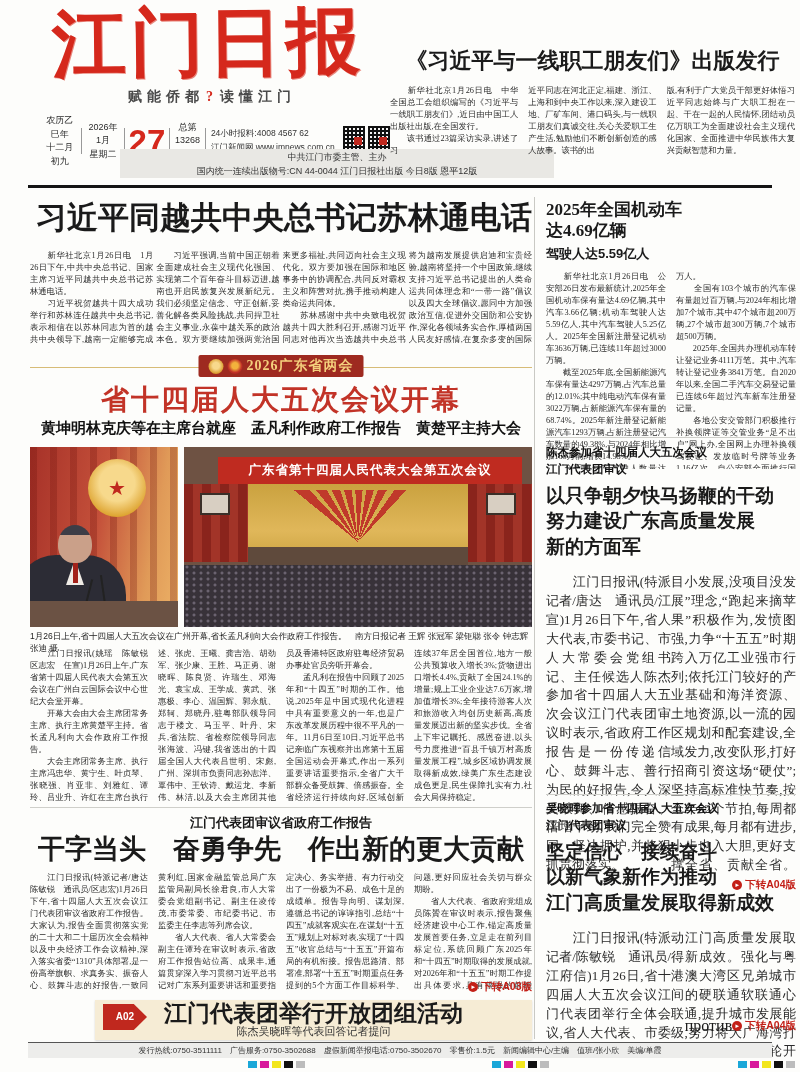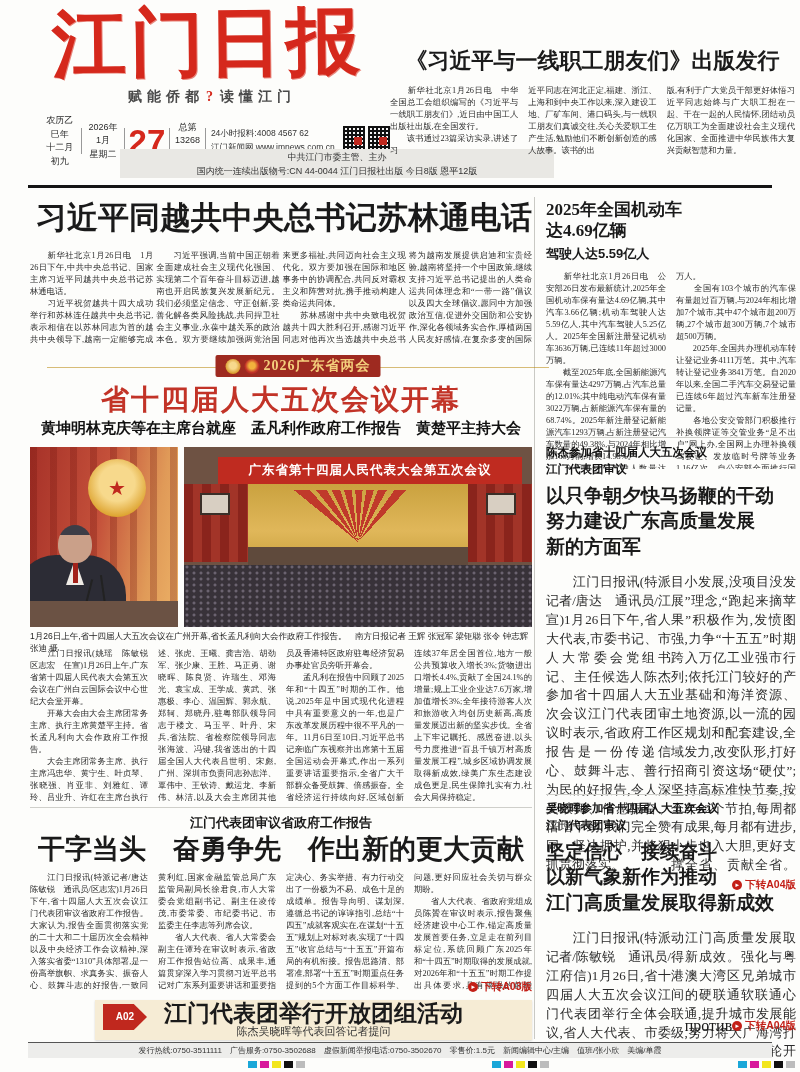--- a/index.html
+++ b/index.html
@@ -59,21 +59,21 @@
   .jump-ic{width:10px;height:10px;border-radius:50%;background:#c31f17;color:#fff;font-size:7px;
            line-height:10px;text-align:center;margin-right:3px;font-family:"Liberation Sans",sans-serif;}
   .jump-tx{color:#c31f17;font-weight:bold;font-size:10.5px;font-family:"Liberation Sans",sans-serif;}
   .chenjie{left:546px;top:444px;width:250px;}
   .chenjie .rbody{height:300px;}
   .hdiv-r2{left:546px;top:794px;width:250px;height:1px;background:#cfcfca;}
   .wuxh{left:546px;top:800px;width:250px;}
   .wuxh .rbody{height:128px;}
 
   
-  .badge-row{left:47px;top:355px;width:502px;height:24px;}
+  .badge-row{left:30px;top:355px;width:502px;height:24px;}
   .badge-line{position:absolute;left:0;top:12px;width:100%;height:1px;background:#b8860b;opacity:.55;}
   .badge{position:absolute;left:50%;transform:translateX(-50%);top:0;background:#9e2a20;
          color:#f4cf7c;font-size:14px;font-weight:900;padding:2px 10px;letter-spacing:1px;
          display:flex;align-items:center;border-radius:2px;}
   .emb{width:15px;height:15px;border-radius:50%;margin-right:4px;display:inline-block;}
   .emb-gold{background:radial-gradient(circle at 50% 45%,#f7d98c 0 30%,#d99a2b 70%,#a96f15);}
   .emb-red{background:radial-gradient(circle at 50% 45%,#f2b23c 0 28%,#c23227 60%,#8e1f16);}
   .sess-head{left:30px;top:381px;width:502px;text-align:center;font-size:28px;font-weight:900;
              color:#c23327;letter-spacing:2px;}
   .sess-sub{left:30px;top:419px;width:502px;text-align:center;font-size:15px;font-weight:bold;

